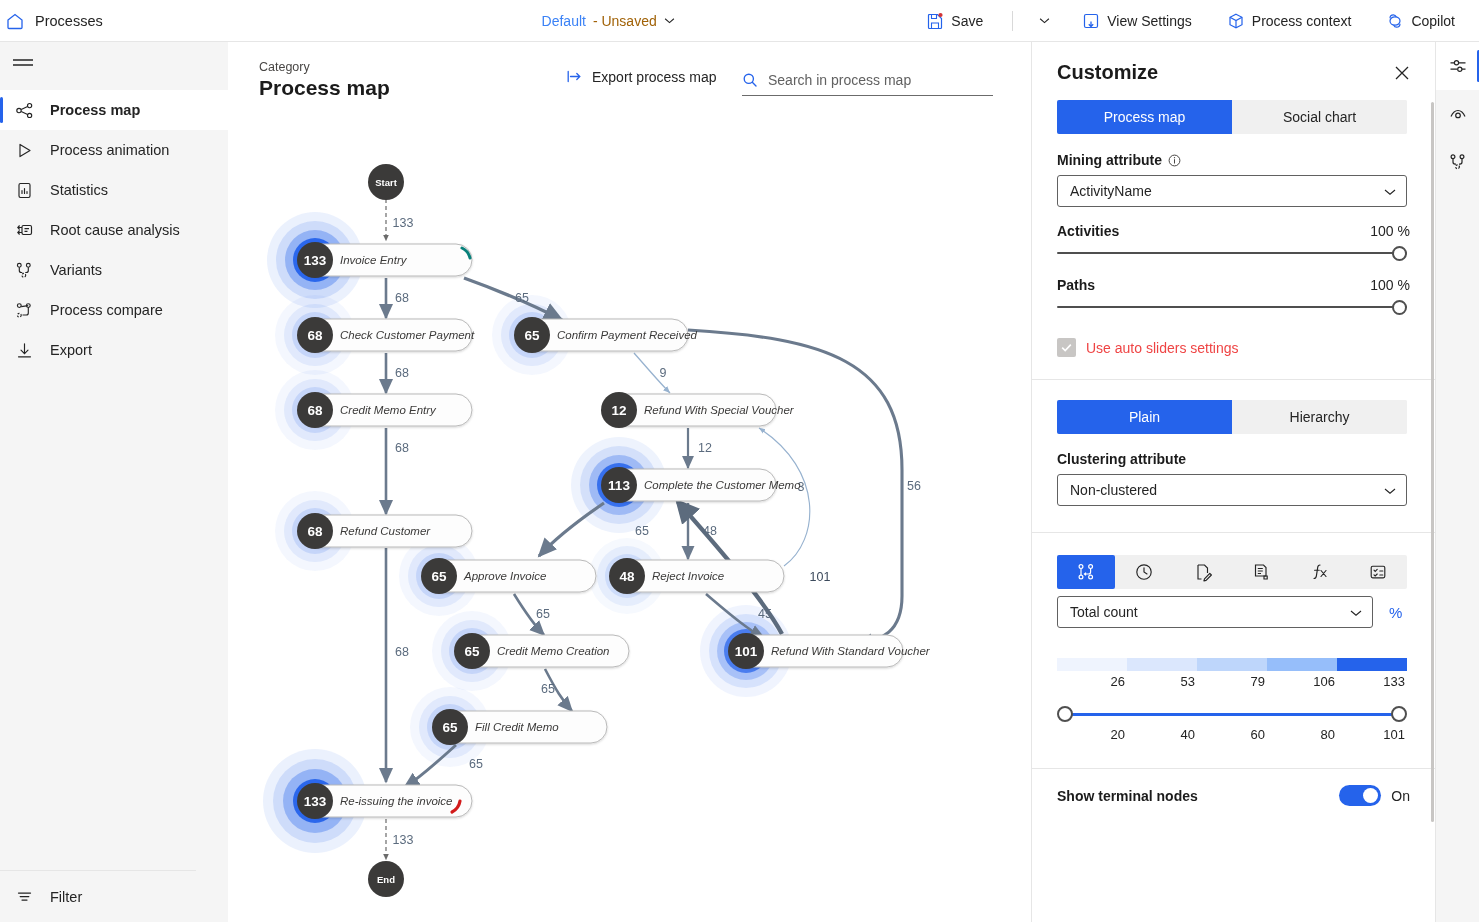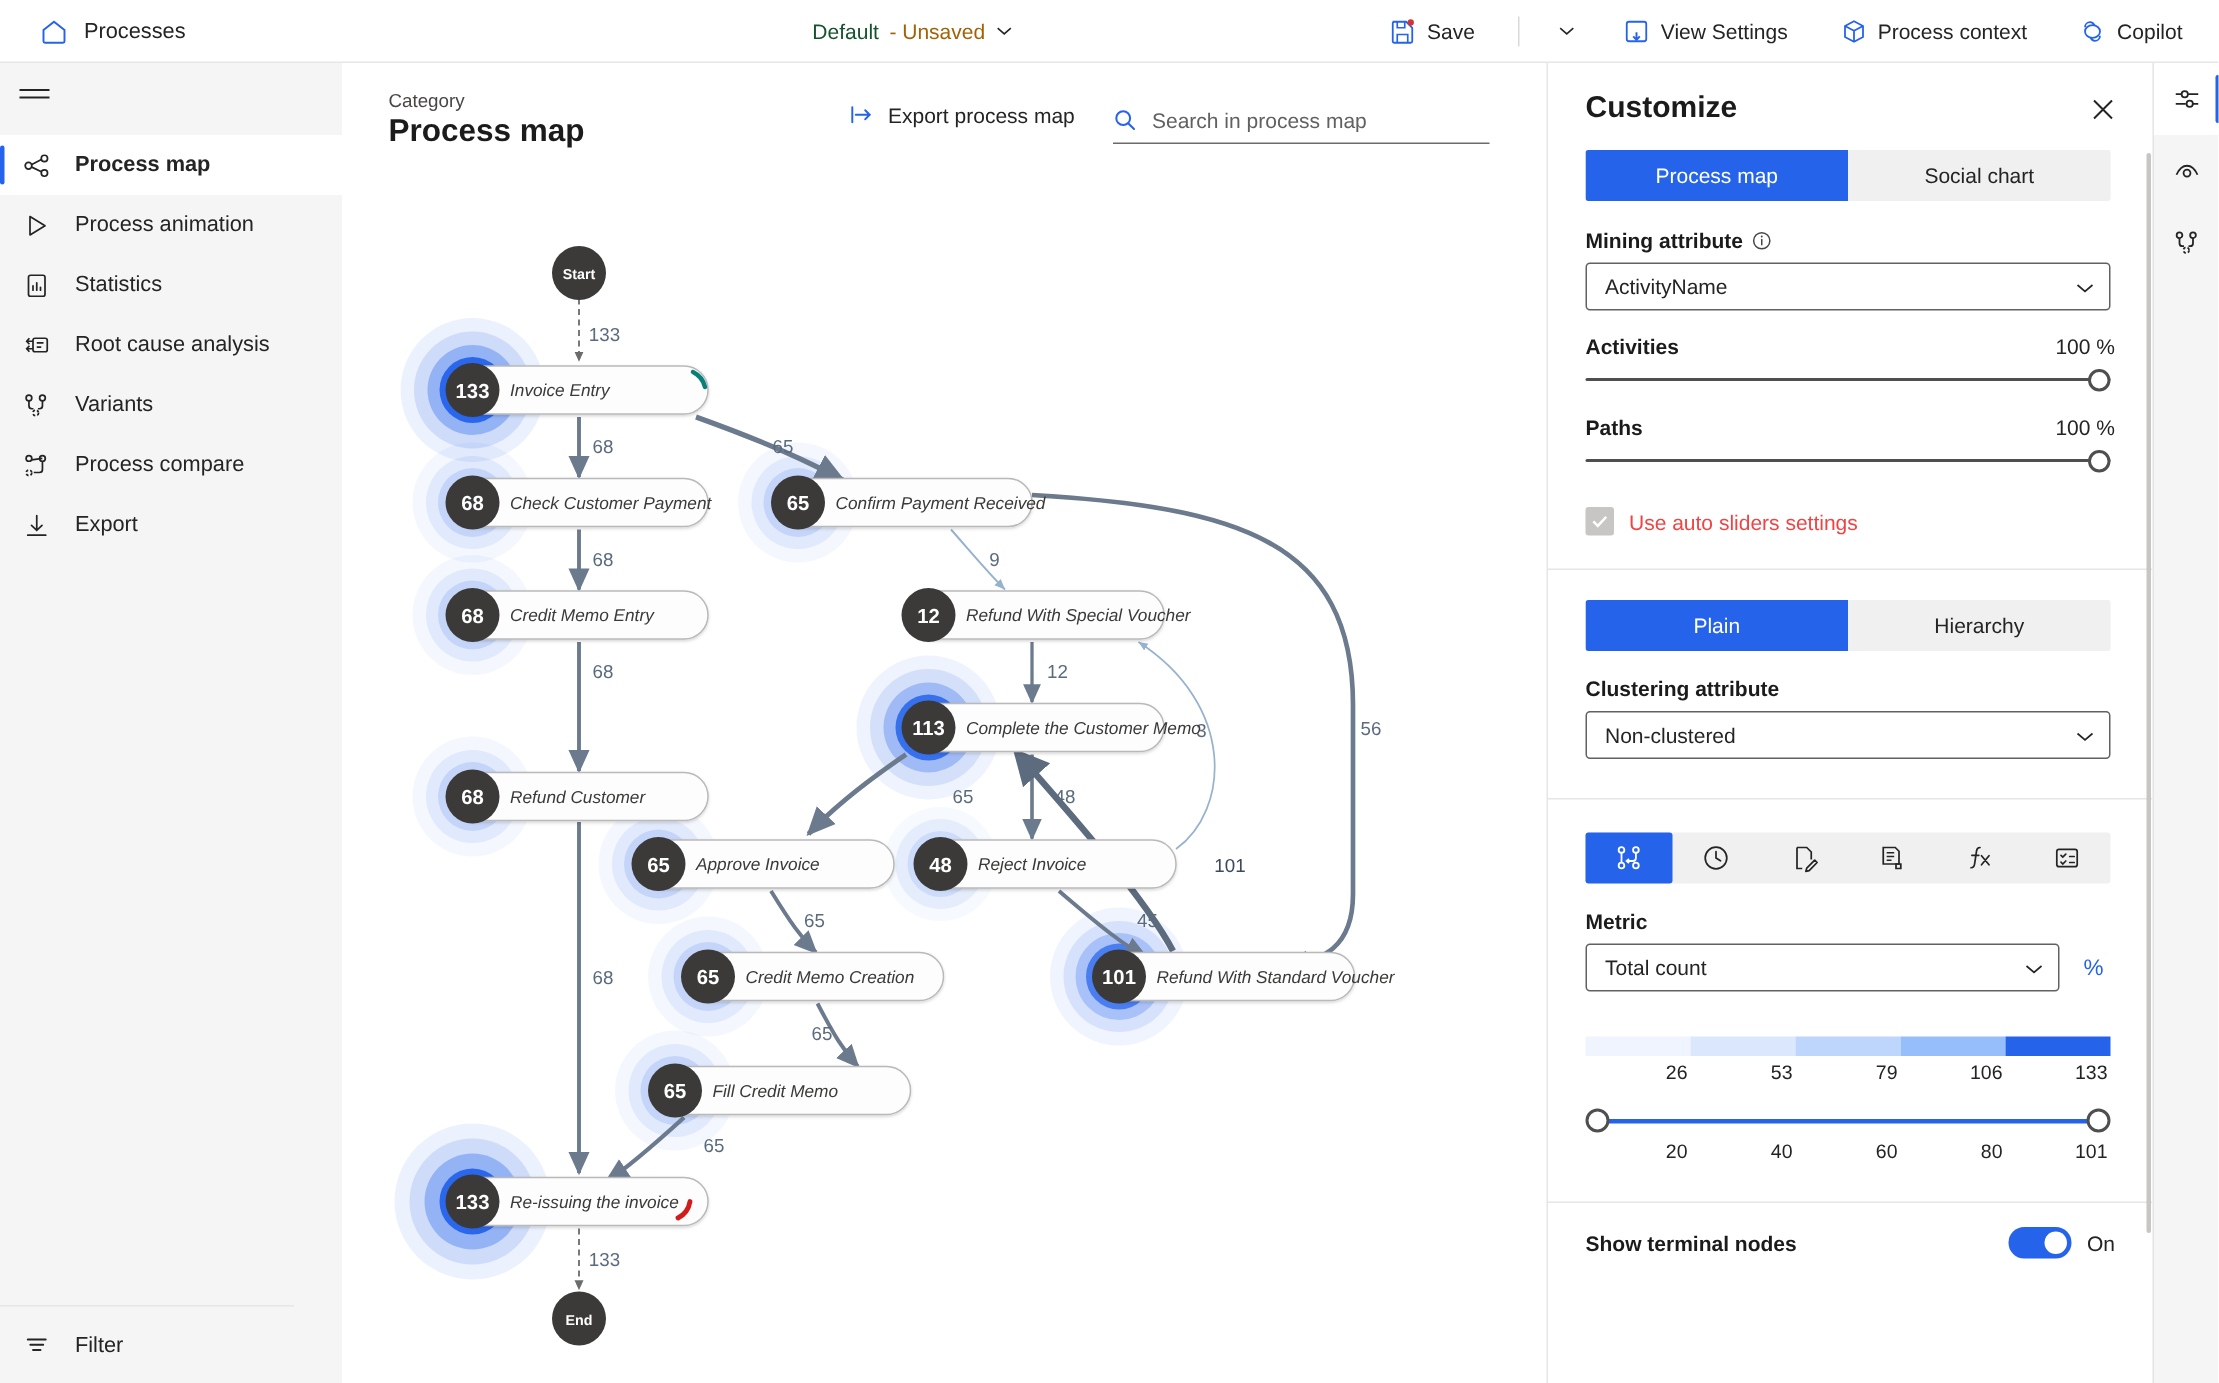--- a/index.html
+++ b/index.html
@@ -11,25 +11,25 @@
     overflow: hidden;
   }
   .app { position: relative; width: 1479px; height: 922px; }
 
   
   .topbar {
     position: absolute; top: 0; left: 0; width: 1479px; height: 42px;
     background: #ffffff; border-bottom: 1px solid #e6e6e6;
     display: flex; align-items: center;
   }
-  .topbar-left { display: flex; align-items: center; gap: 10px; padding-left: 26px; width: 300px; }
+  .topbar-left { display: flex; align-items: center; gap: 10px; padding-left: 5px; width: 300px; }
   .home-icon { width: 20px; height: 20px; display: block; }
   .topbar-title { font-size: 14.5px; color: #242424; }
   .topbar-center { flex: 1; display: flex; align-items: center; justify-content: center; gap: 7px; }
-  .doc-name { font-size: 14px; color: #14532d; }
+  .doc-name { font-size: 14px; color: #3b82f6; }
   .doc-unsaved { font-size: 14px; color: #a16207; }
   .chev { width: 11px; height: 7px; display: block; }
   .topbar-right { display: flex; align-items: center; gap: 15px; padding-right: 14px; }
   .tb-btn {
     display: flex; align-items: center; gap: 7px;
     padding: 5px 10px; font-size: 14px; color: #242424;
     background: none; border: none; cursor: pointer; white-space: nowrap;
     font-family: "Liberation Sans", sans-serif;
   }
   .tb-sep { width: 1px; height: 20px; background: #d9d9d9; margin: 0 4px; }
@@ -768,23 +768,20 @@
         <button class="icon-tab">
           <span>
             <svg viewBox="0 0 20 20" fill="none" stroke="#242424" stroke-width="1.15">
               <rect x="3.2" y="4.2" width="13.6" height="11.6" rx="1.5"></rect>
               <path d="M6 8.2l1.2 1.2 2-2M6 12.8l1.2 1.2 2-2M11.8 9h3M11.8 13h3" stroke-linecap="round"></path>
             </svg>
           </span>
         </button>
       </div>
 
-      <div class="field-label" style="margin-top:17px">
-        <span>Metric</span>
-      </div>
       <div class="metric-row" style="margin-top:7px">
         <div class="sel-box" style="width:316px">
           <span class="sel-val">Total count</span>
           <span>
             <svg class="sel-chev" viewBox="0 0 12 8" fill="none" stroke="#242424" stroke-width="1.1">
                 <path d="M1 2 L6 6.2 L11 2"></path>
               </svg>
           </span>
         </div>
         <button class="pct-btn">%</button>

